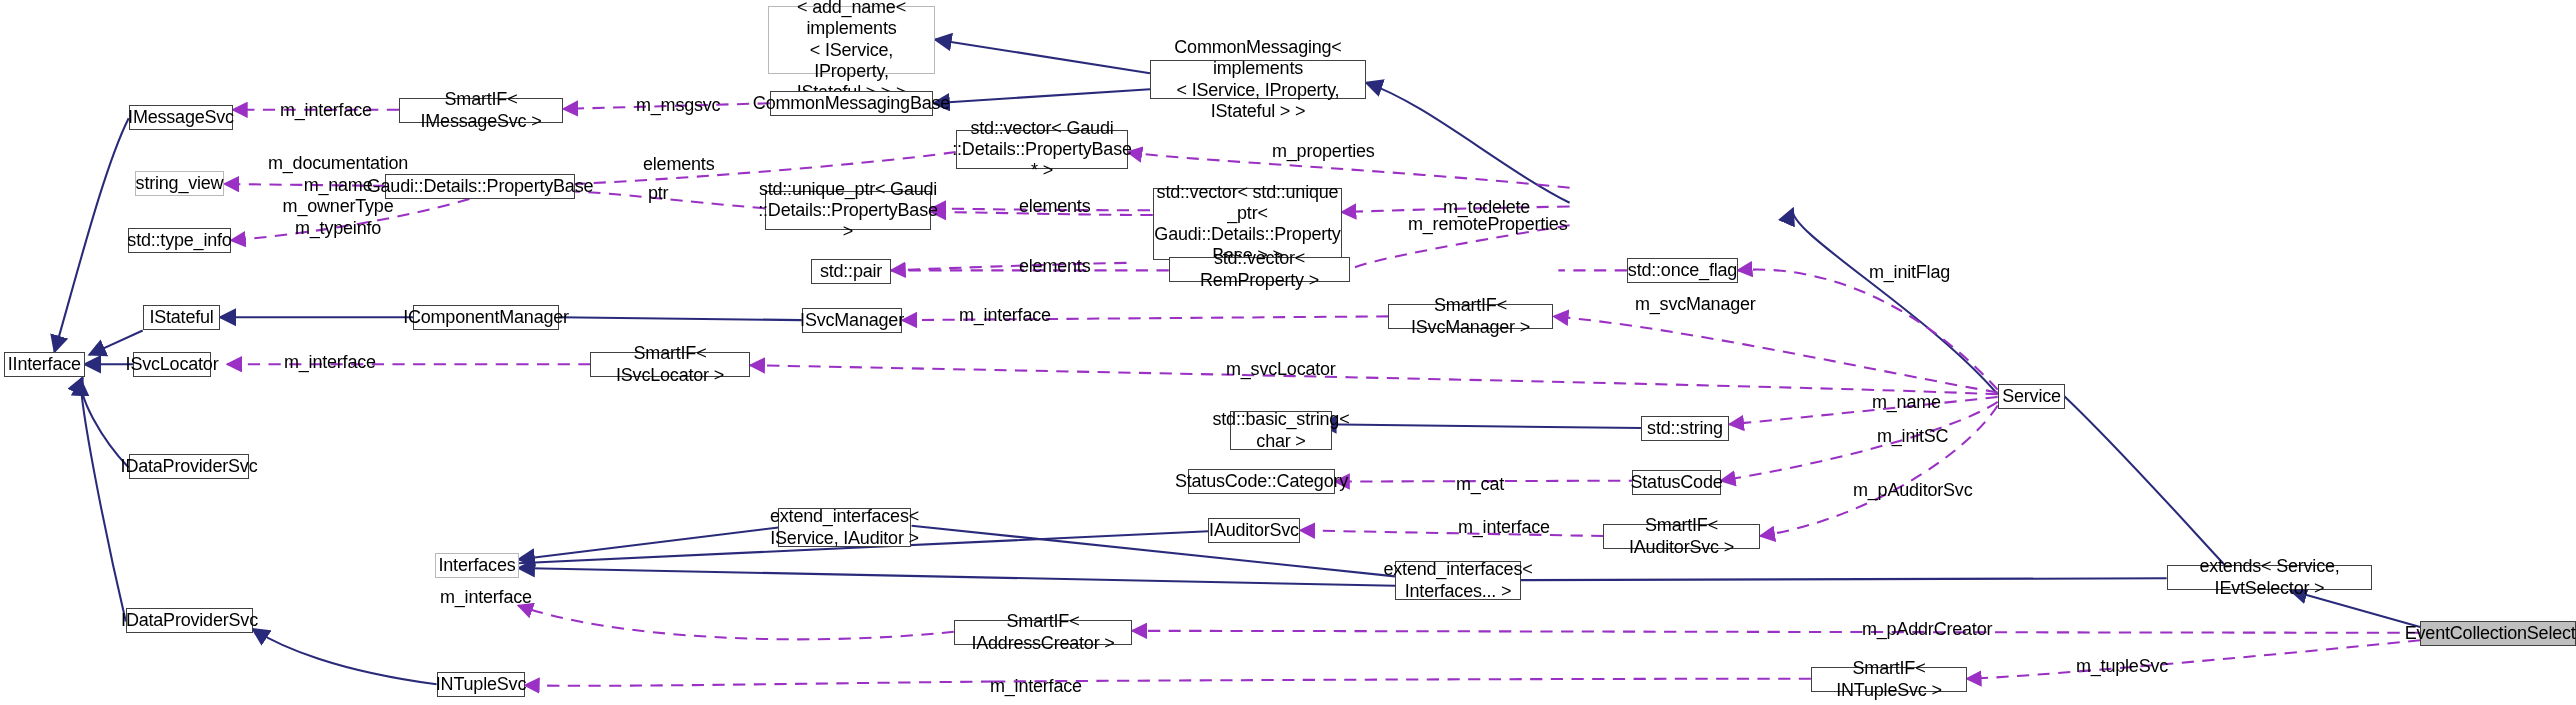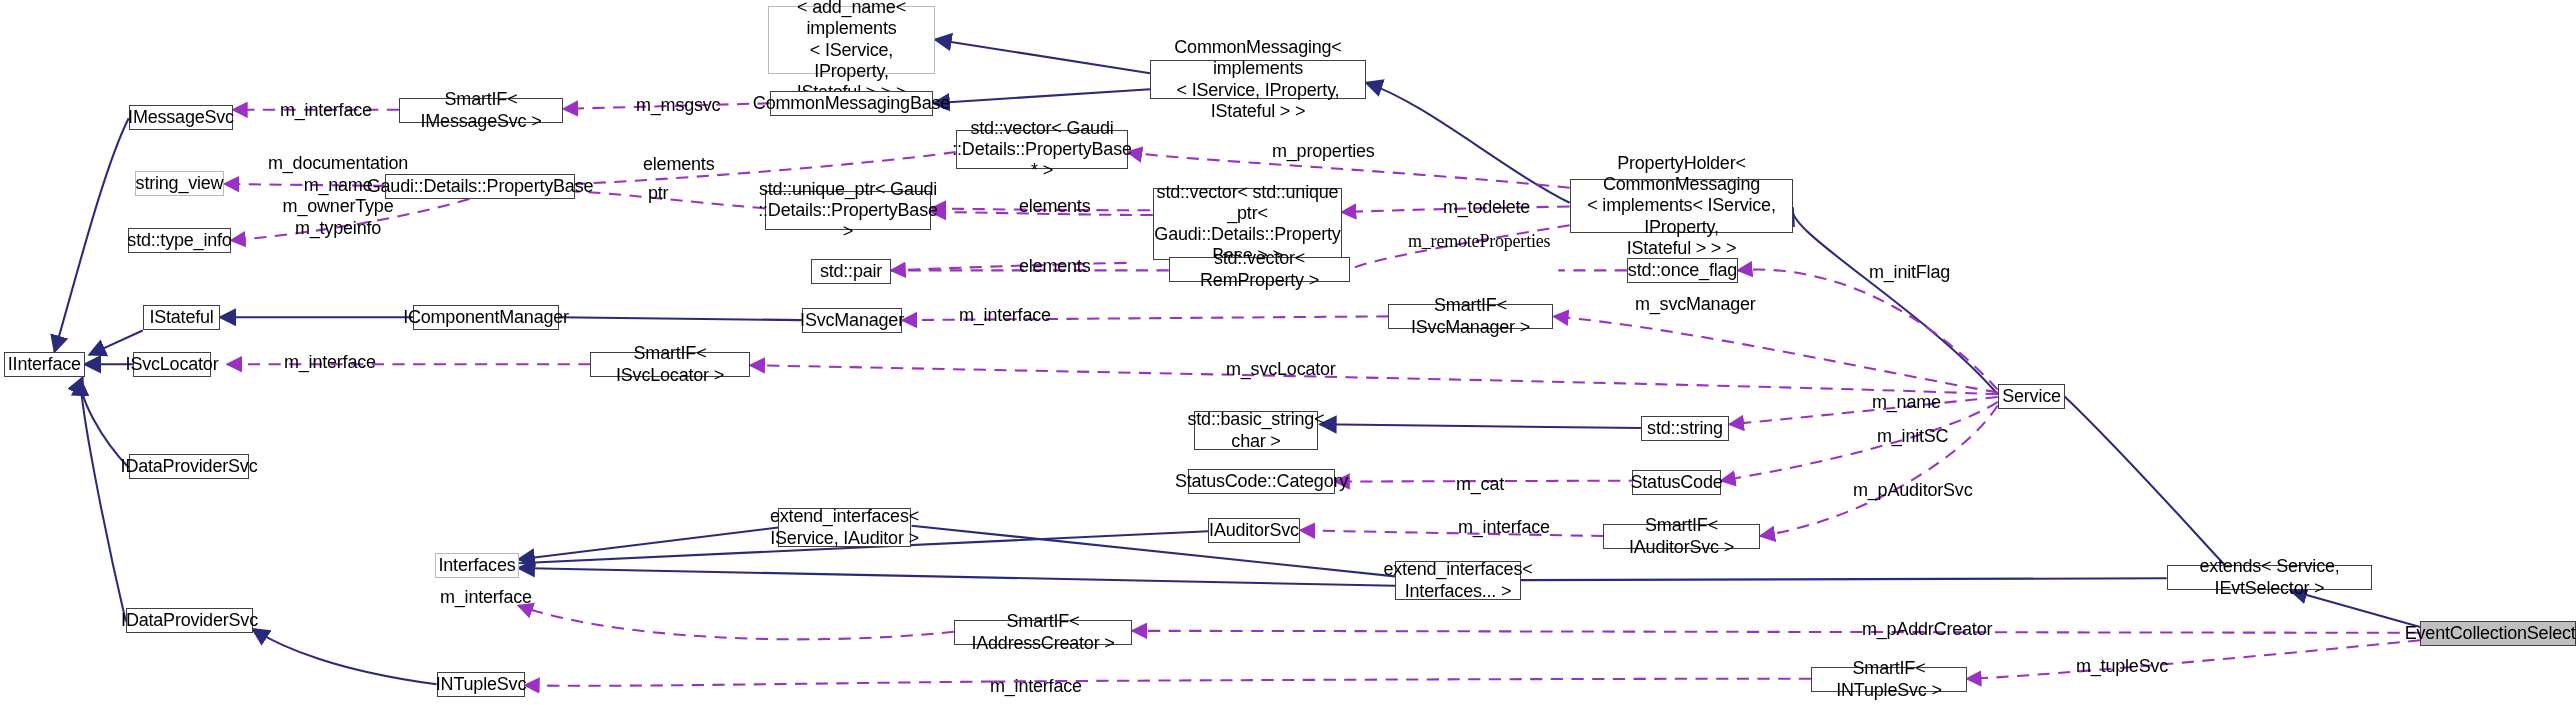--- a/index.html
+++ b/index.html
@@ -90,43 +90,40 @@
 &lt; IService, IProperty, IStateful &gt; &gt;</div>
   <div class="node light" style="left:768px;top:5.6px;width:167px;height:68px;">add_serviceLocator
 &lt; add_name&lt; implements
 &lt; IService, IProperty,
 IStateful &gt; &gt; &gt;</div>
   <div class="node" style="left:770px;top:91px;width:163px;height:25px;">CommonMessagingBase</div>
   <div class="node" style="left:129px;top:105px;width:104px;height:25px;">IMessageSvc</div>
   <div class="node" style="left:399px;top:98px;width:164px;height:25px;">SmartIF&lt; IMessageSvc &gt;</div>
   <div class="node" style="left:956px;top:130px;width:172px;height:39px;">std::vector&lt; Gaudi
 ::Details::PropertyBase * &gt;</div>
-  <div class="node" style="left:1570px;top:179px;width:223px;height:54px;">PropertyHolder&lt; CommonMessaging
-&lt; implements&lt; IService, IProperty,
-IStateful &gt; &gt; &gt;</div>
   <div class="node light" style="left:135px;top:171px;width:89px;height:25px;">string_view</div>
   <div class="node" style="left:385px;top:174px;width:190px;height:25px;">Gaudi::Details::PropertyBase</div>
   <div class="node" style="left:765px;top:191px;width:166px;height:39px;">std::unique_ptr&lt; Gaudi
 ::Details::PropertyBase &gt;</div>
   <div class="node" style="left:1153px;top:188px;width:189px;height:72px;">std::vector&lt; std::unique
 _ptr&lt; Gaudi::Details::Property
 Base &gt; &gt;</div>
   <div class="node" style="left:128px;top:228px;width:103px;height:25px;">std::type_info</div>
   <div class="node" style="left:811px;top:259px;width:80px;height:25px;">std::pair</div>
   <div class="node" style="left:1169px;top:257px;width:181px;height:25px;">std::vector&lt; RemProperty &gt;</div>
   <div class="node" style="left:1627px;top:258px;width:111px;height:25px;">std::once_flag</div>
   <div class="node" style="left:143px;top:305px;width:77px;height:25px;">IStateful</div>
   <div class="node" style="left:413px;top:305px;width:146px;height:25px;">IComponentManager</div>
   <div class="node" style="left:802px;top:308px;width:100px;height:25px;">ISvcManager</div>
   <div class="node" style="left:1388px;top:304px;width:165px;height:25px;">SmartIF&lt; ISvcManager &gt;</div>
   <div class="node" style="left:3.8px;top:352px;width:81px;height:25px;">IInterface</div>
   <div class="node" style="left:133px;top:352px;width:78px;height:25px;">ISvcLocator</div>
   <div class="node" style="left:590px;top:352px;width:160px;height:25px;">SmartIF&lt; ISvcLocator &gt;</div>
   <div class="node" style="left:1998px;top:384px;width:67px;height:25px;">Service</div>
-  <div class="node" style="left:1194px;top:411px;width:124px;height:39px;">std::basic_string&lt;
+  <div class="node" style="left:1230px;top:411px;width:102px;height:39px;">std::basic_string&lt;
 char &gt;</div>
   <div class="node" style="left:1641px;top:416px;width:88px;height:25px;">std::string</div>
   <div class="node" style="left:129px;top:454px;width:120px;height:25px;">IDataProviderSvc</div>
   <div class="node" style="left:1188px;top:469px;width:147px;height:25px;">StatusCode::Category</div>
   <div class="node" style="left:1632px;top:470px;width:89px;height:25px;">StatusCode</div>
   <div class="node" style="left:778px;top:508px;width:133px;height:39px;">extend_interfaces&lt;
 IService, IAuditor &gt;</div>
   <div class="node light" style="left:435px;top:553px;width:84px;height:25px;">Interfaces</div>
   <div class="node" style="left:1208px;top:518px;width:92px;height:25px;">IAuditorSvc</div>
   <div class="node" style="left:1603px;top:524px;width:157px;height:25px;">SmartIF&lt; IAuditorSvc &gt;</div>
@@ -143,21 +140,21 @@
   <div class="elabel" style="left:636px;top:95px;">m_msgsvc</div>
   <div class="elabel" style="left:268px;top:153px;">m_documentation
 m_name
 m_ownerType
 m_typeinfo</div>
   <div class="elabel" style="left:643px;top:154px;">elements</div>
   <div class="elabel" style="left:1272px;top:141px;">m_properties</div>
   <div class="elabel" style="left:648px;top:183px;">ptr</div>
   <div class="elabel" style="left:1019px;top:196px;">elements</div>
   <div class="elabel" style="left:1443px;top:197px;">m_todelete</div>
-  <div class="elabel" style="left:1408px;top:231px;font-family:Liberation Serif, serif;">m_remoteProperties</div>
+  <div class="elabel" style="left:1408px;top:214px;">m_remoteProperties</div>
   <div class="elabel" style="left:1019px;top:256px;">elements</div>
   <div class="elabel" style="left:1869px;top:242px;margin-top:20px;">m_initFlag</div>
   <div class="elabel" style="left:959px;top:305px;">m_interface</div>
   <div class="elabel" style="left:1635px;top:294px;">m_svcManager</div>
   <div class="elabel" style="left:284px;top:352px;">m_interface</div>
   <div class="elabel" style="left:1226px;top:359px;">m_svcLocator</div>
   <div class="elabel" style="left:1872px;top:392px;">m_name</div>
   <div class="elabel" style="left:1877px;top:426px;">m_initSC</div>
   <div class="elabel" style="left:1456px;top:474px;">m_cat</div>
   <div class="elabel" style="left:1853px;top:480px;">m_pAuditorSvc</div>

